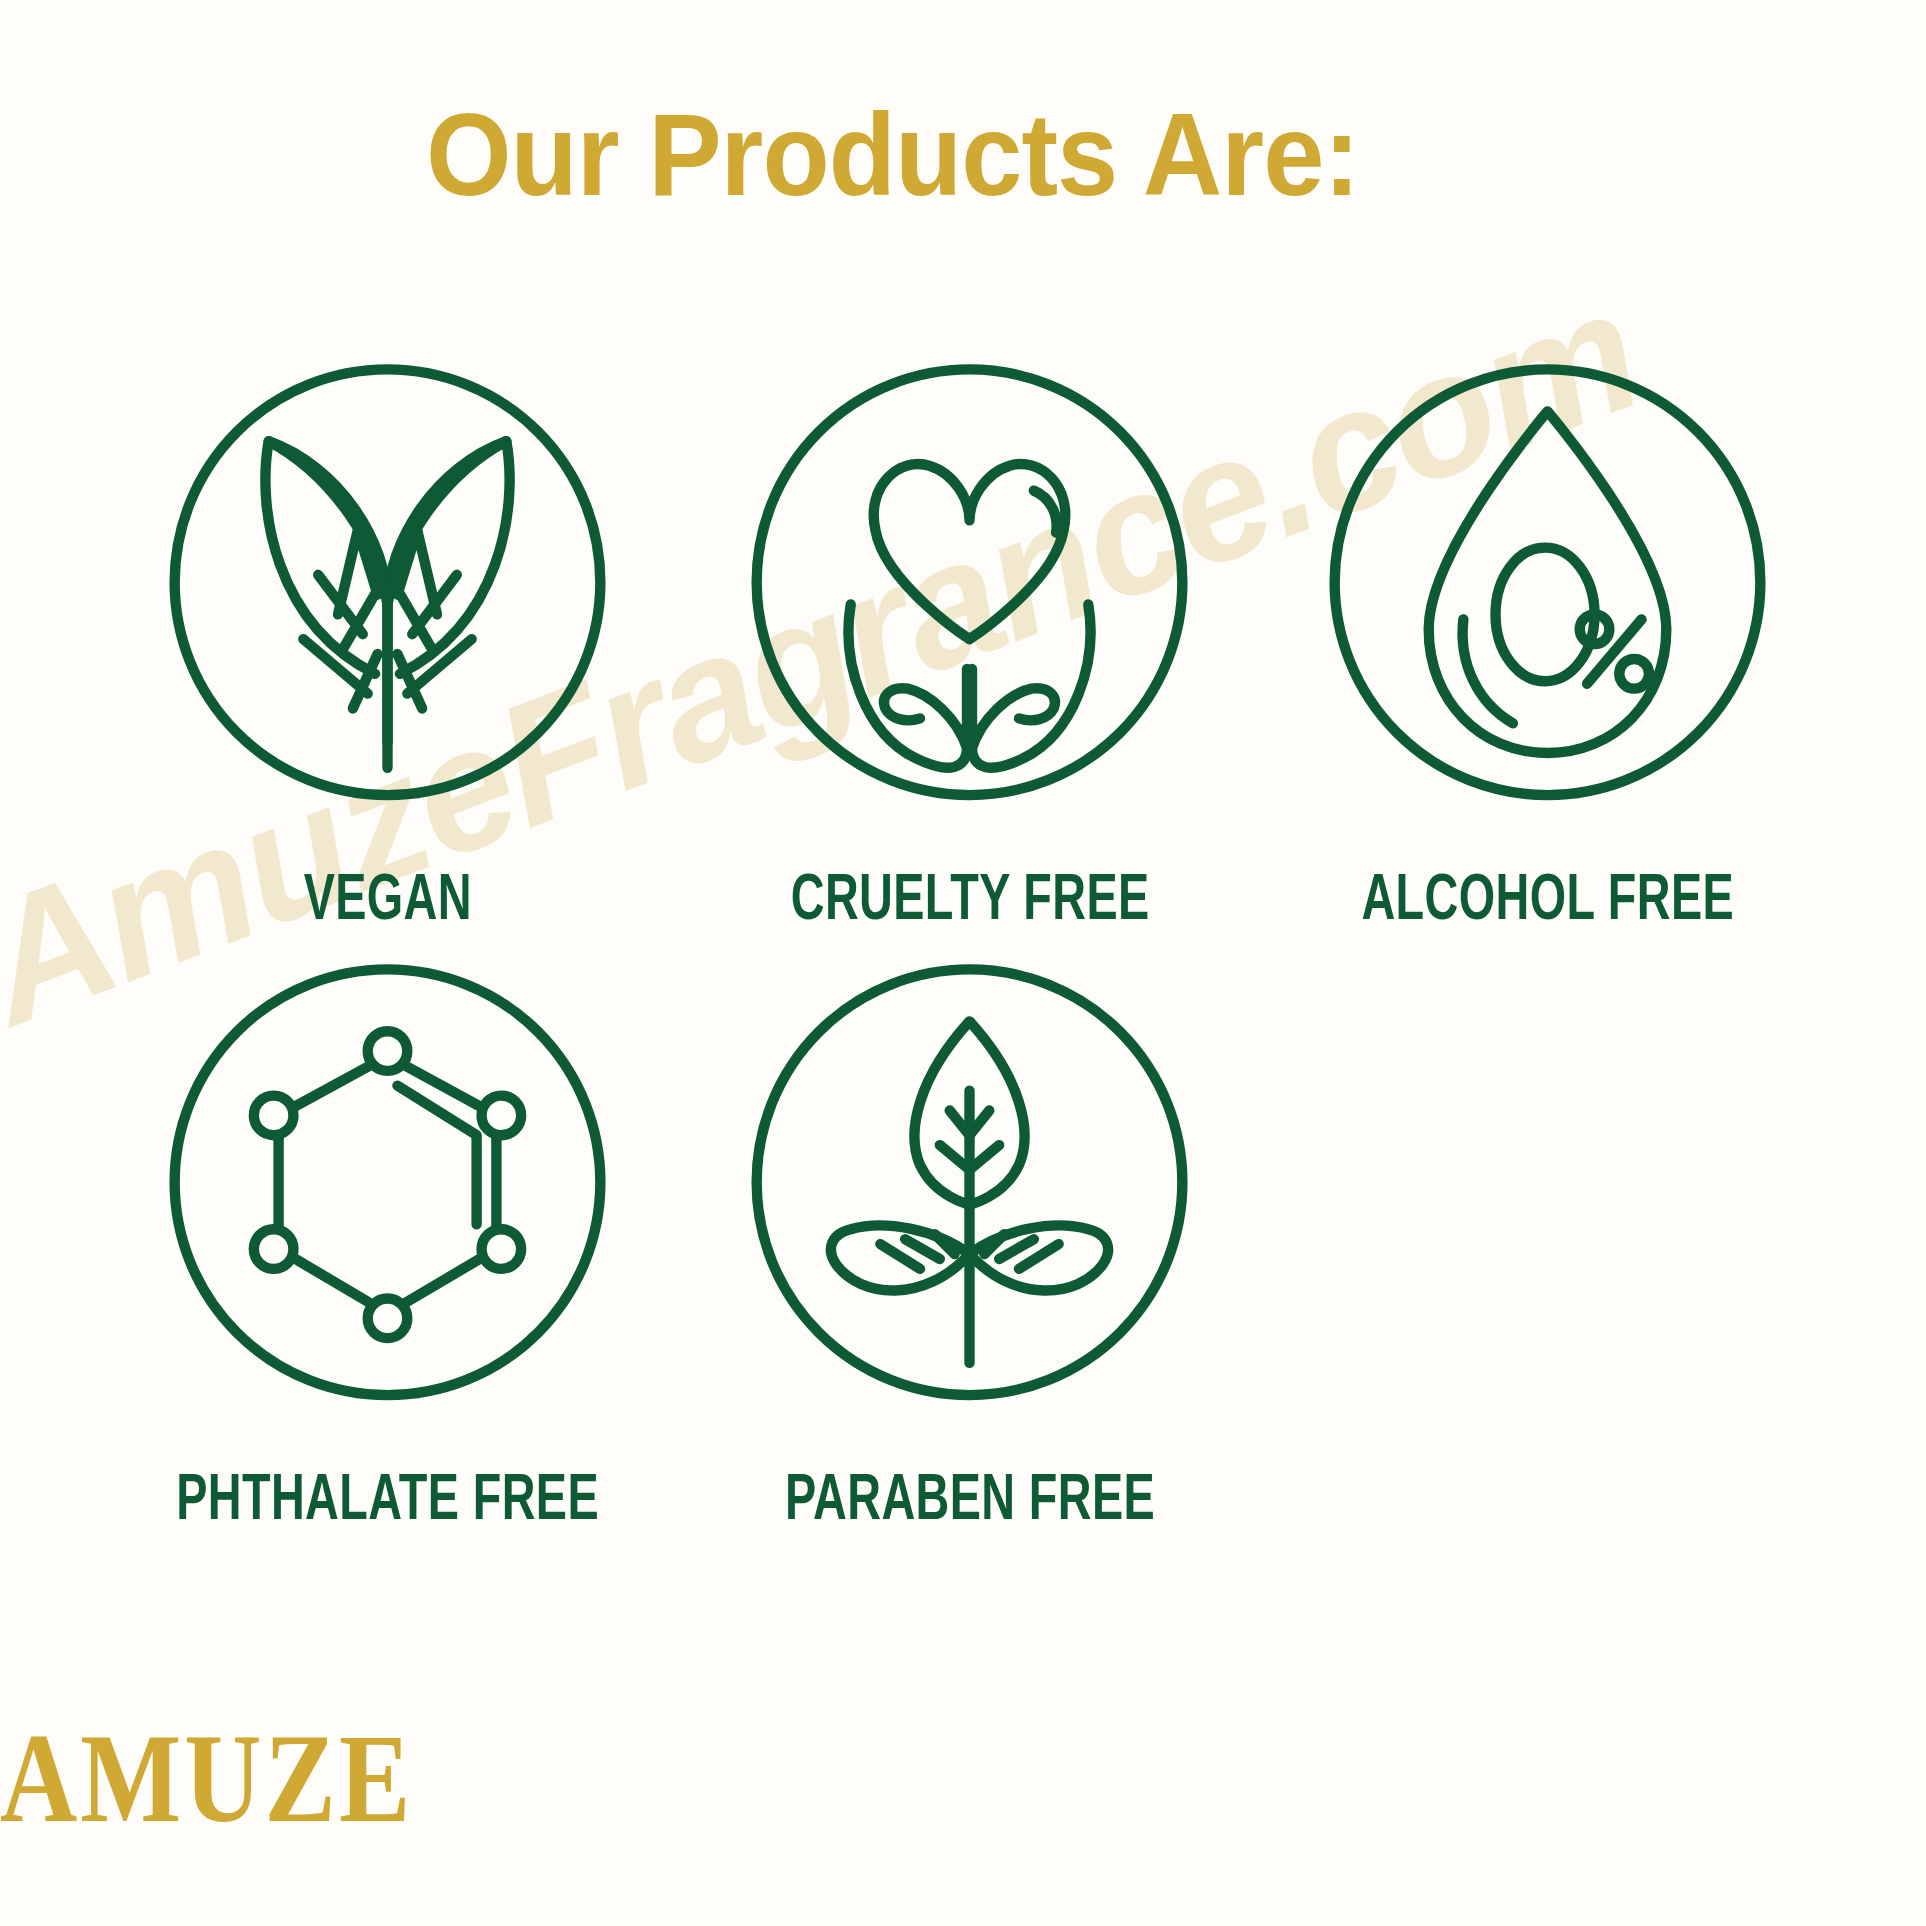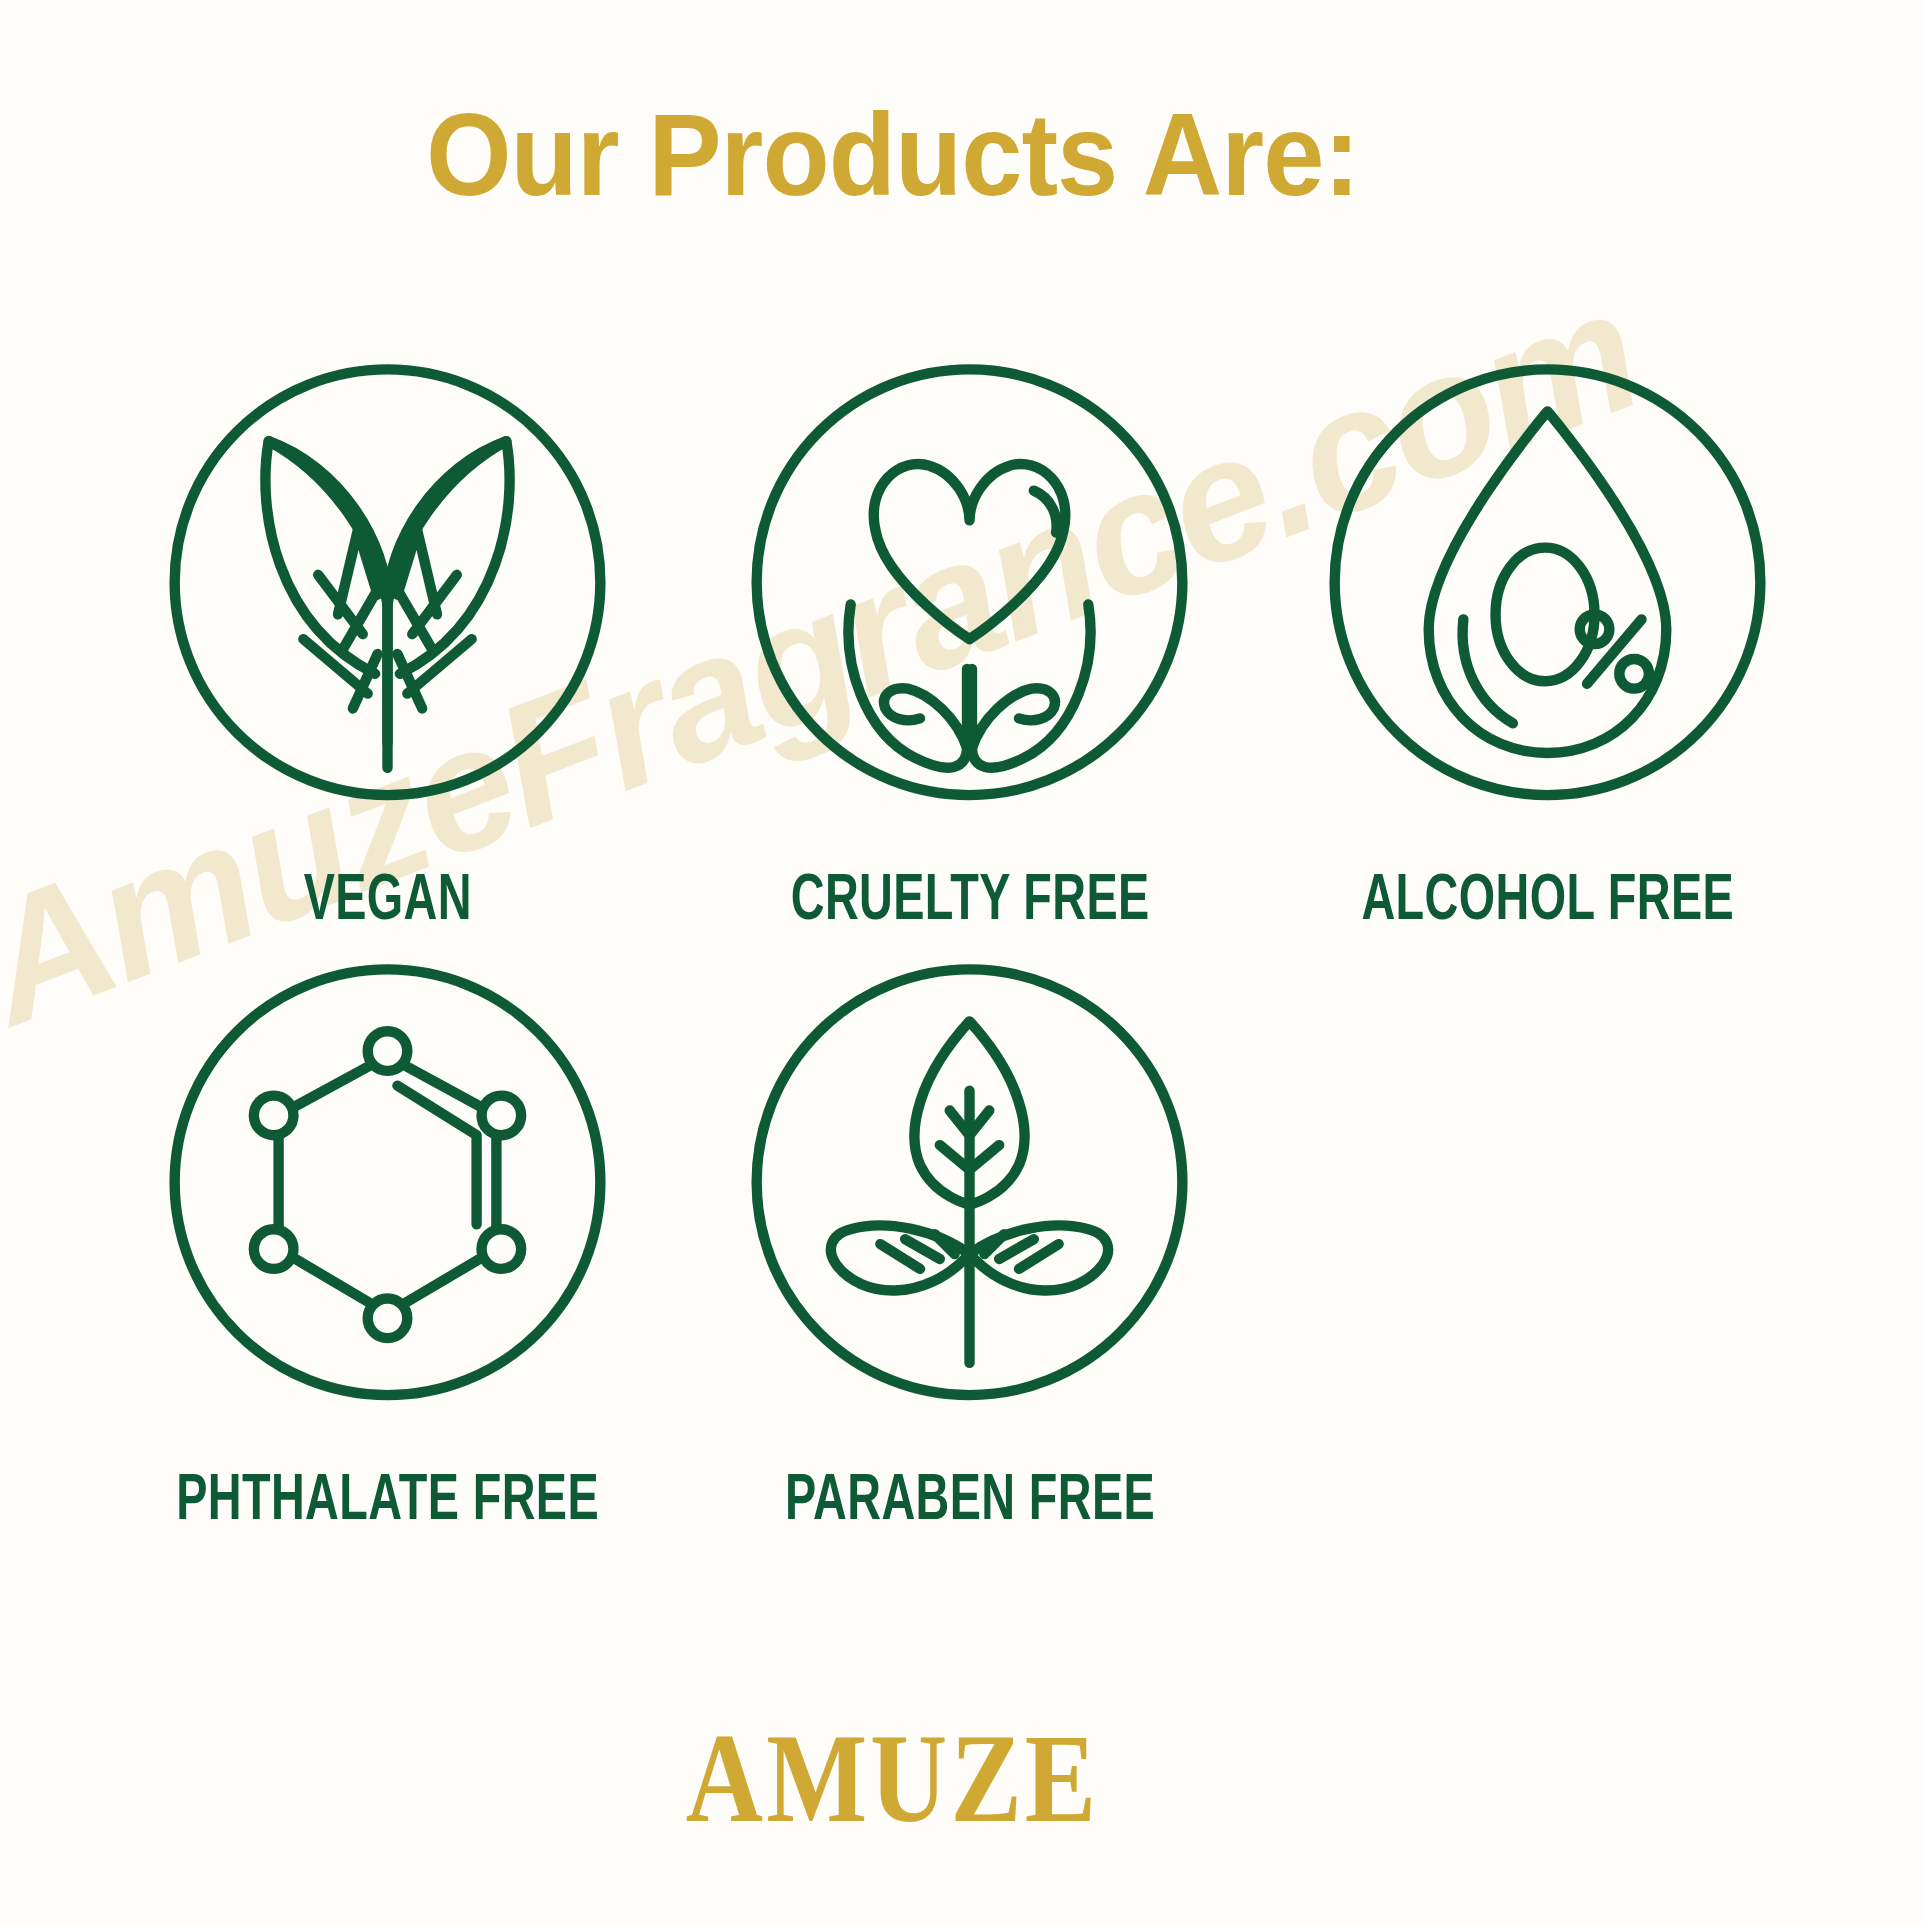--- a/index.html
+++ b/index.html
@@ -72,21 +72,21 @@
     letter-spacing:0.5px;
     transform:scaleX(0.72);
     white-space:nowrap;
     line-height:1;
   }
 
   
   .logo-wrap{
     position:absolute;
     left:0;bottom:94px;width:100%;
-    text-align:center;
+    text-align:left;
     z-index:9;
   }
   .logo{
     display:inline-block;
     font-family:"Liberation Serif", serif;
     font-weight:bold;
     font-size:107px;
     color:#D0A934;
     letter-spacing:3px;
     transform:scaleY(1.18);

